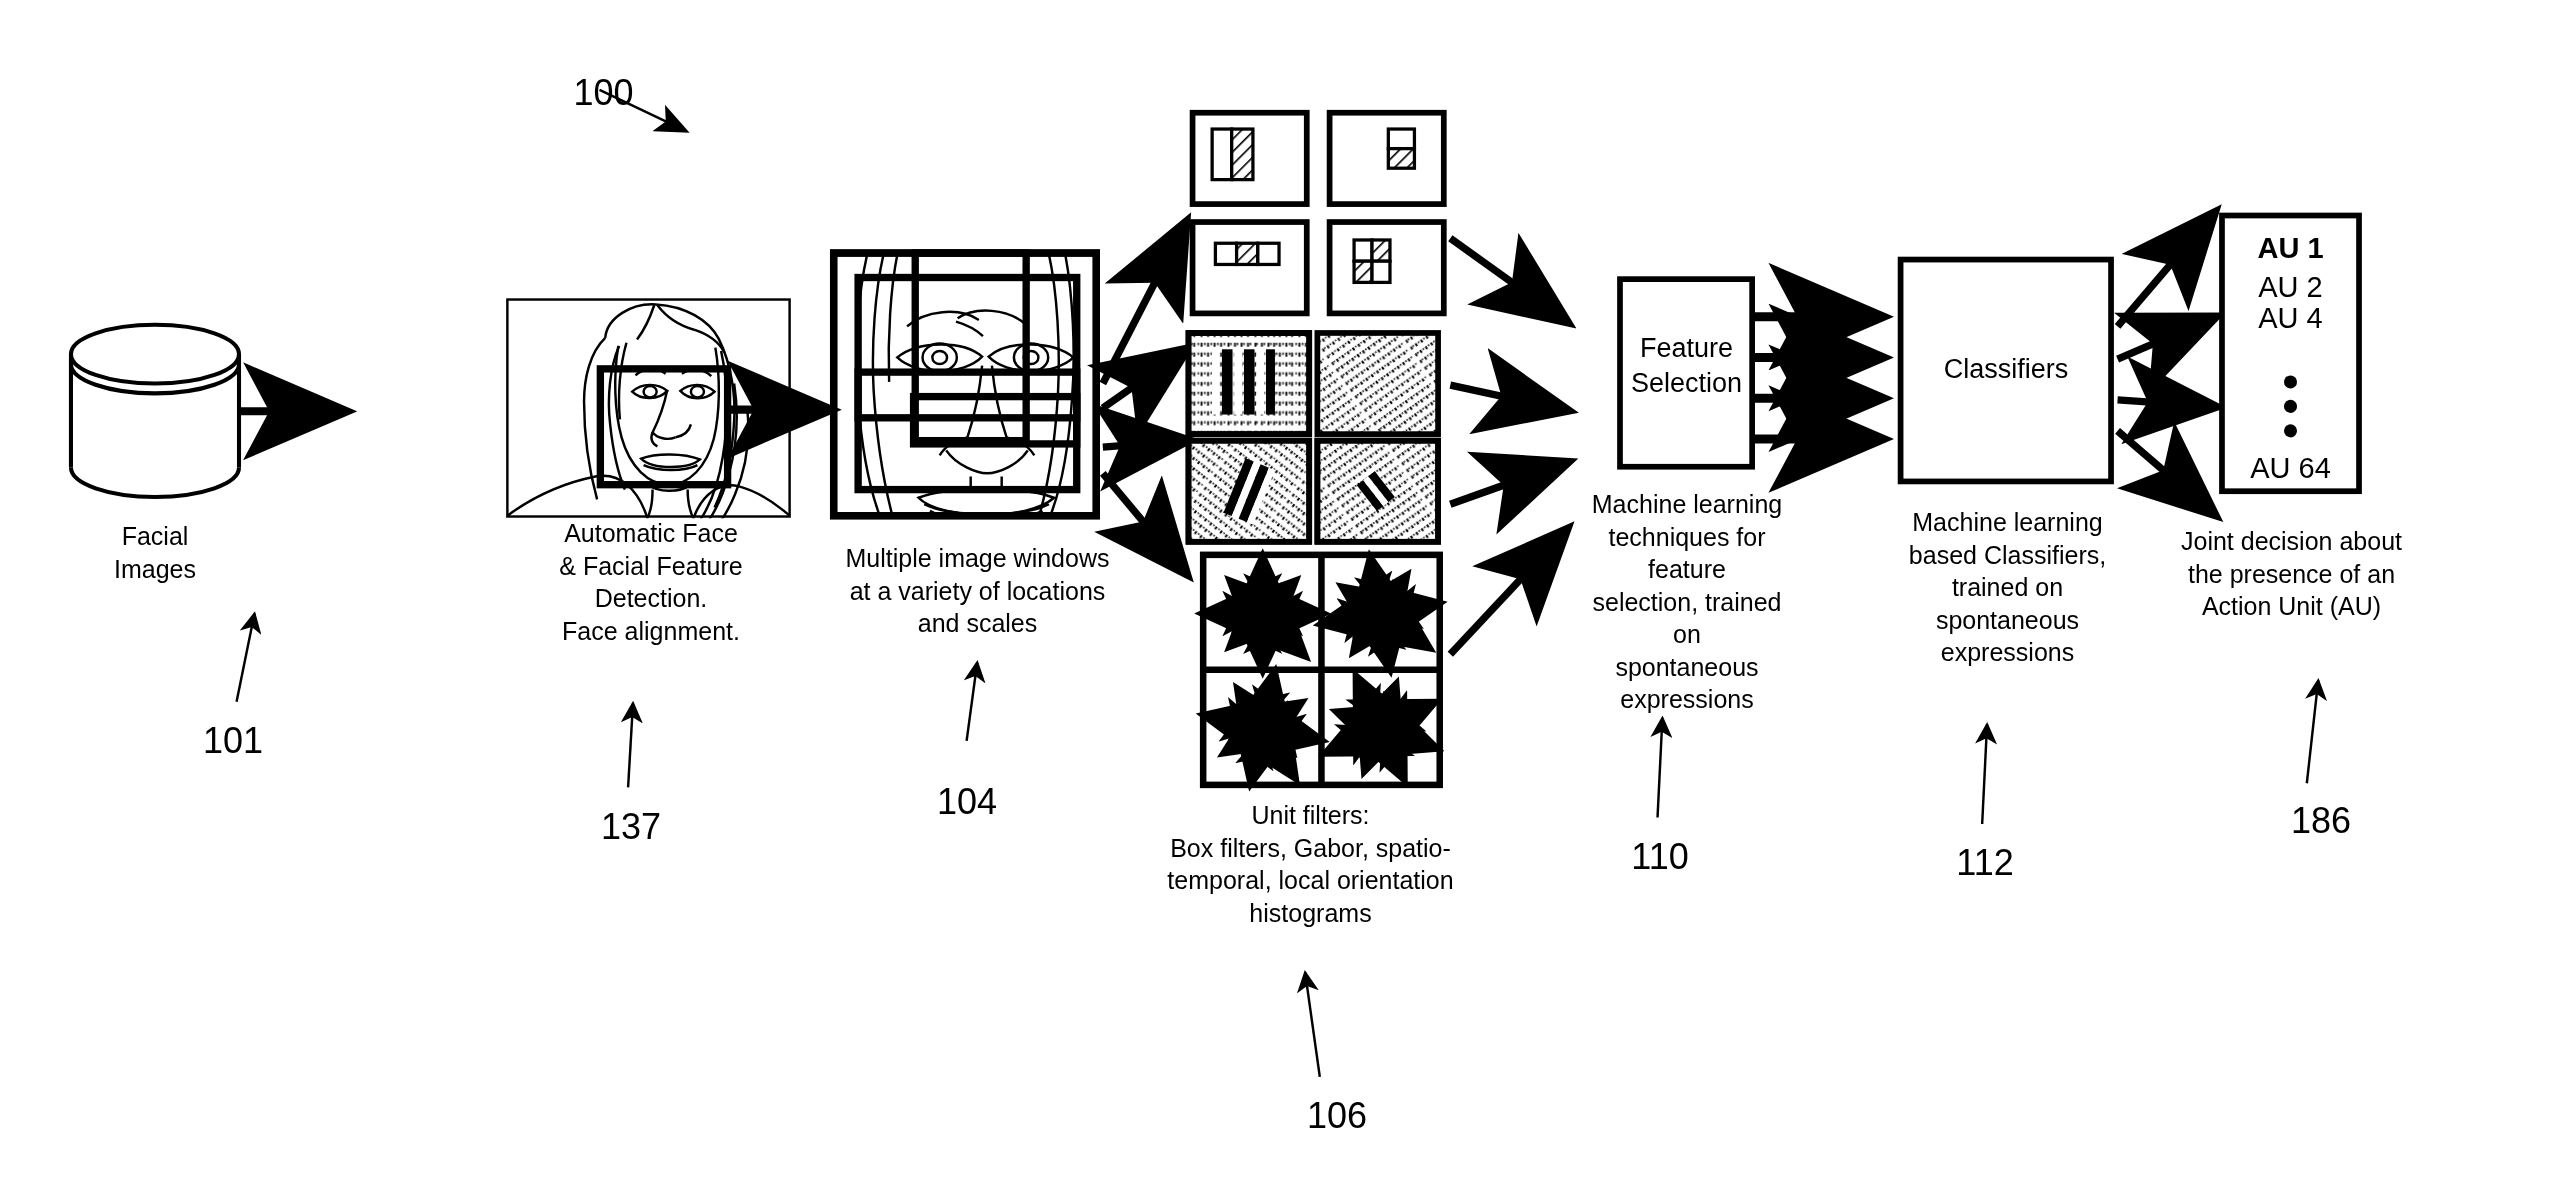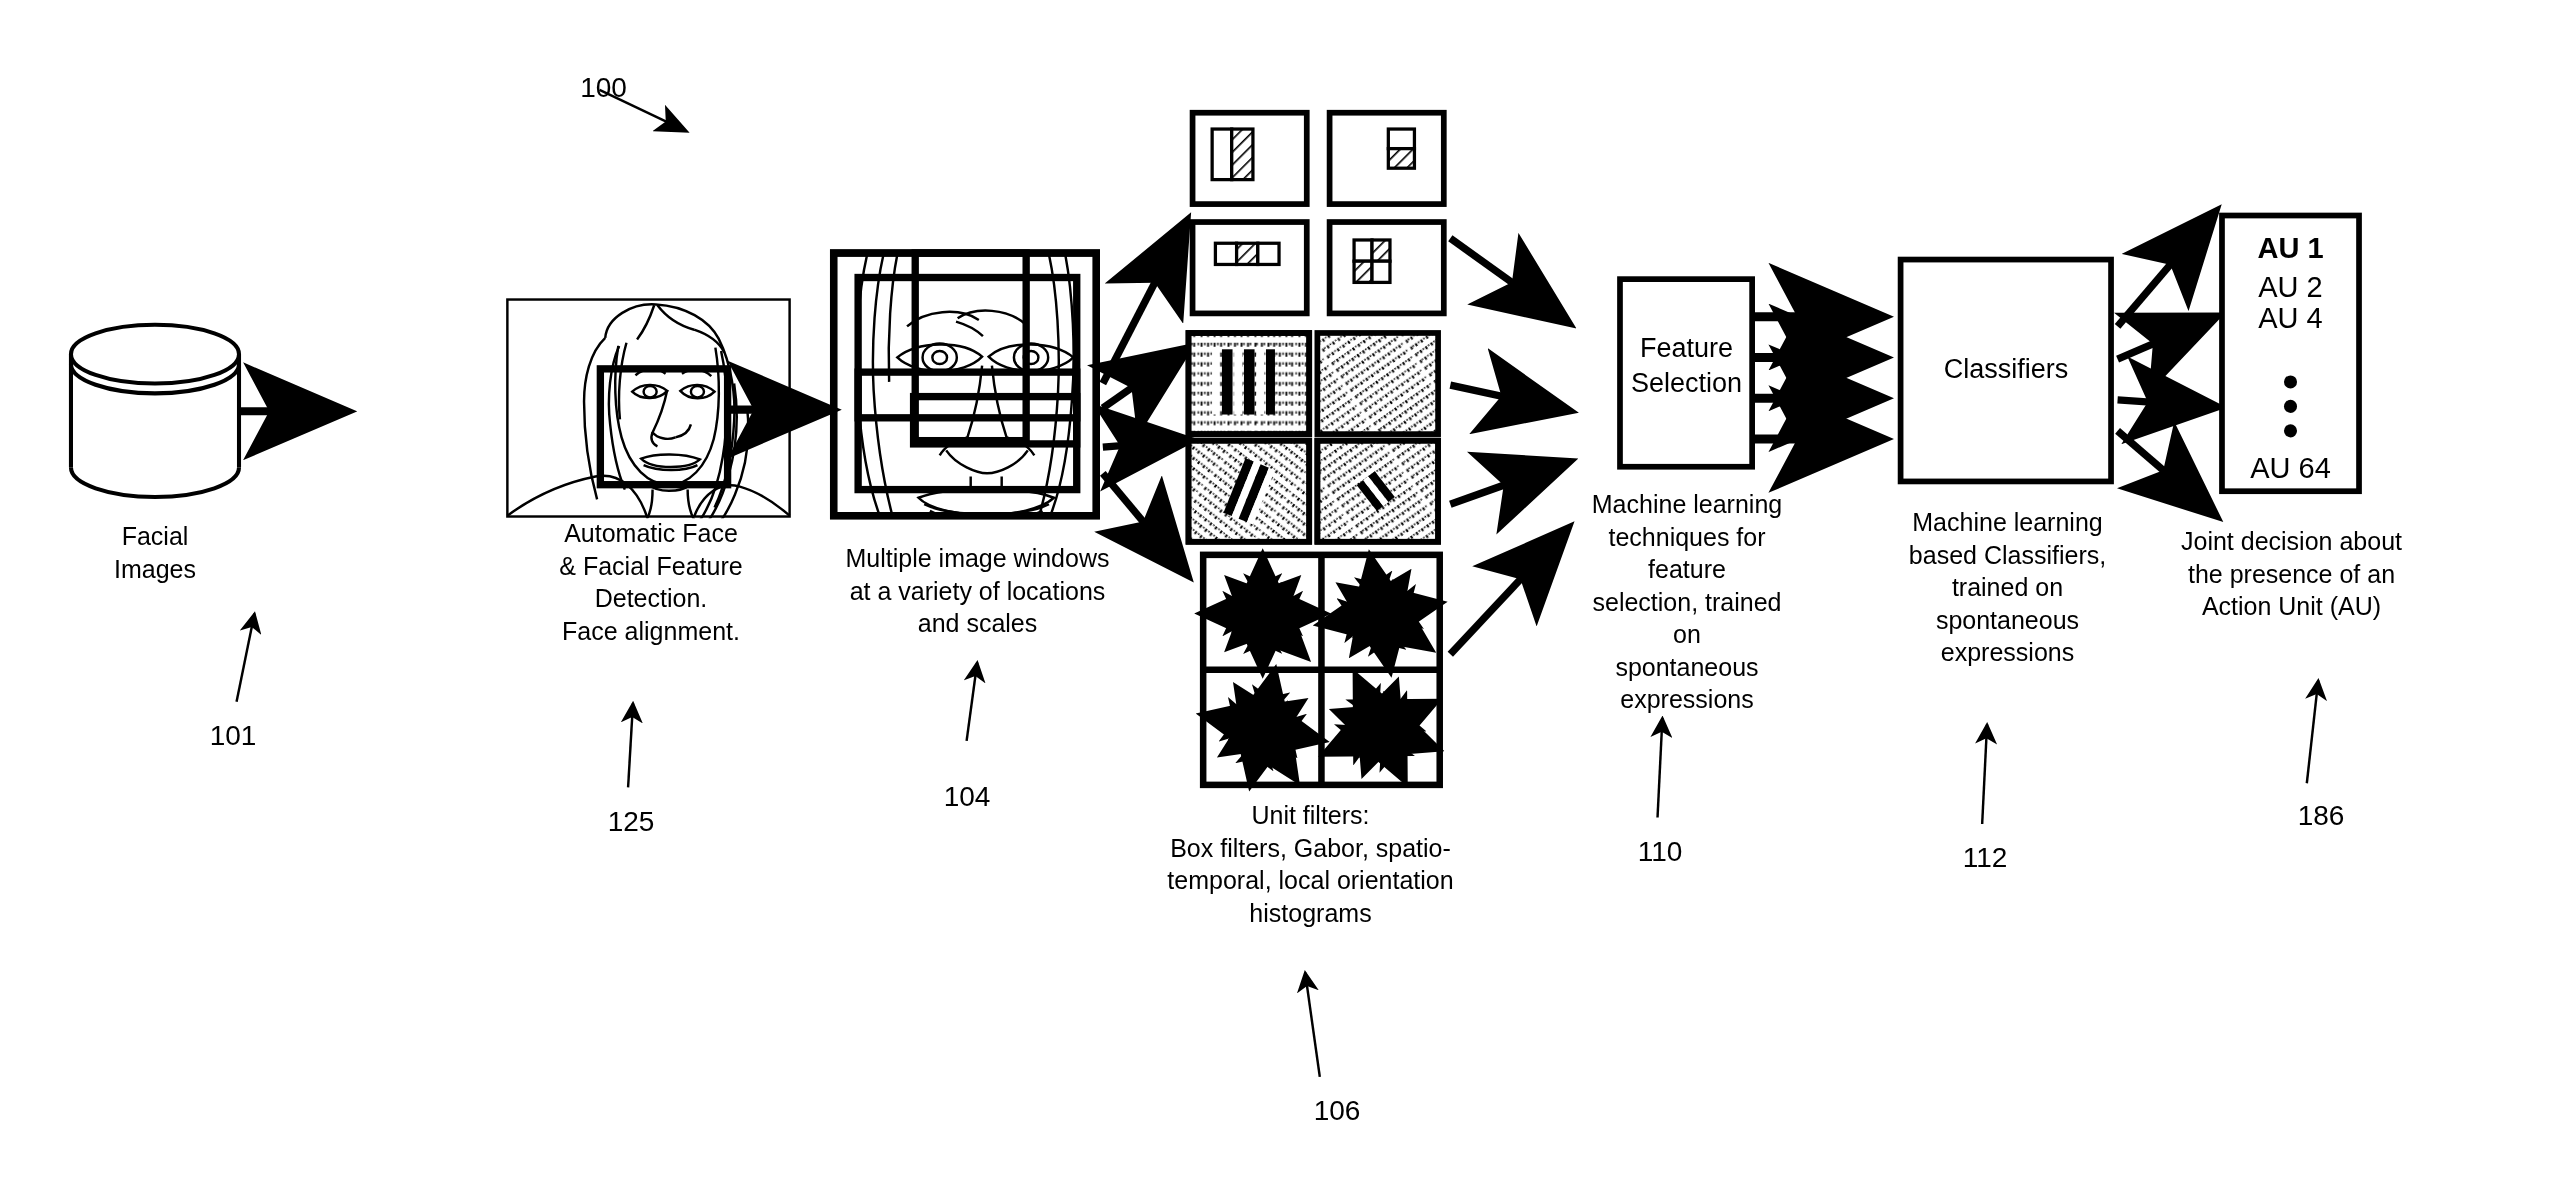--- a/index.html
+++ b/index.html
@@ -24,21 +24,21 @@
   .lbl {
     position: absolute;
     font-family: "Liberation Sans", sans-serif;
     color: #000;
     text-align: center;
     line-height: 1.30;
     white-space: pre-line;
     letter-spacing: 0px;
   }
   .cap { font-size: 25px; }
-  .refnum { font-size: 28px; }
+  .refnum { font-size: 36px; }
   .boxlabel { font-size: 27px; }
   .aulabel { font-size: 29px; text-align: center; }
   svg { display: block; }
   .stroke-thin  { fill: none; stroke: #000; stroke-width: 3; }
   .stroke-med   { fill: none; stroke: #000; stroke-width: 5; }
 </style>
 </head>
 <body>
 
 <svg id="canvas" viewBox="0 0 3158 1456" xmlns="http://www.w3.org/2000/svg">
@@ -388,21 +388,21 @@
 <div class="lbl refnum" style="left:571px; top:70px; width:65px;">100</div>
 
 <div class="lbl cap" style="left:49px; top:520px; width:212px;">Facial
 Images</div>
 <div class="lbl refnum" style="left:188px; top:718px; width:90px;">101</div>
 
 <div class="lbl cap" style="left:488px; top:517px; width:326px;">Automatic Face
 &amp; Facial Feature
 Detection.
 Face alignment.</div>
-<div class="lbl refnum" style="left:586px; top:804px; width:90px;">125</div>
+<div class="lbl refnum" style="left:586px; top:804px; width:90px;">137</div>
 
 <div class="lbl cap" style="left:806px; top:542px; width:343px;">Multiple image windows
 at a variety of locations
 and scales</div>
 <div class="lbl refnum" style="left:922px; top:759px; width:90px;margin-top:20px;">104</div>
 
 <div class="lbl cap" style="left:1119px; top:799px; width:383px;">Unit filters:
 Box filters, Gabor, spatio-
 temporal, local orientation
 histograms</div>

